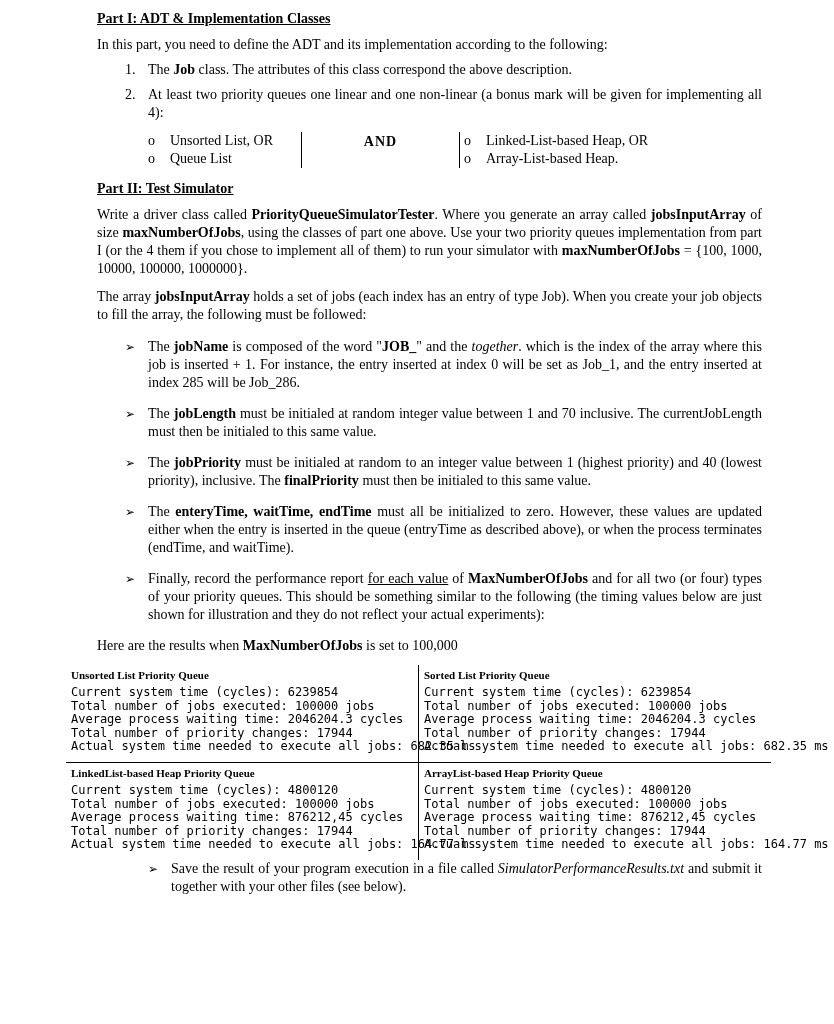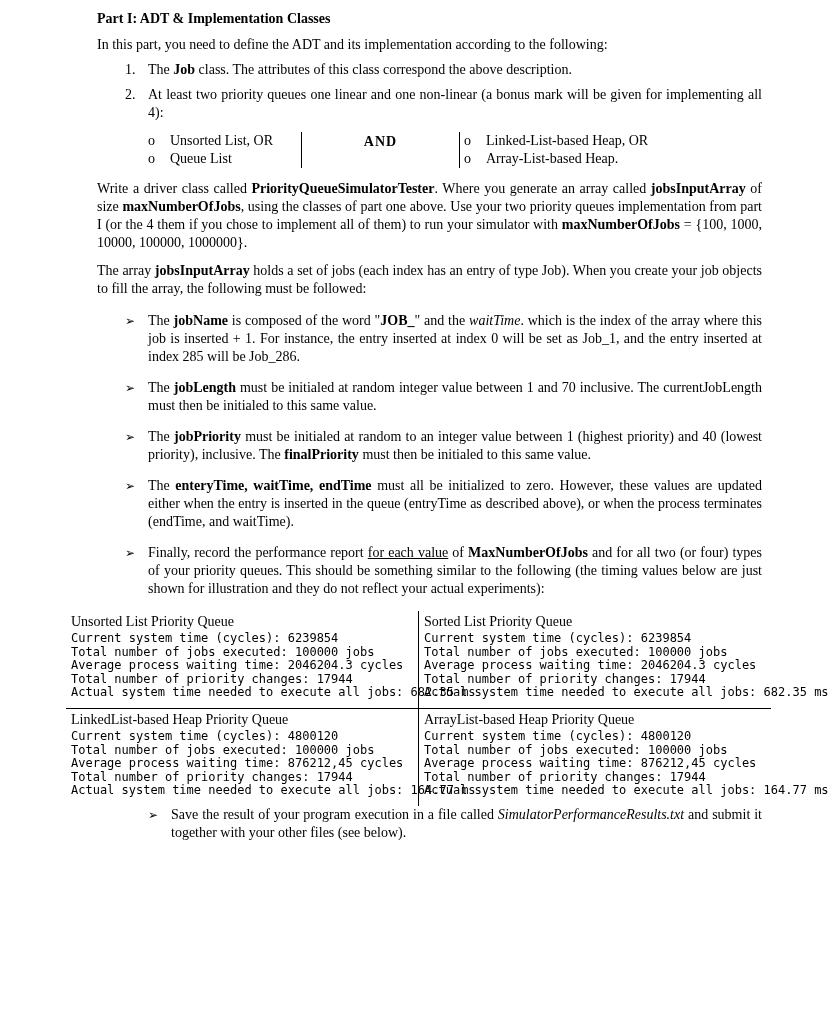--- a/index.html
+++ b/index.html
@@ -9,21 +9,21 @@
     color:#000; font-family:"Liberation Serif", serif;
     font-size:14px; line-height:18px;
   }
   .page { padding:10px 72px 0 97px; }
 
   .b { font-weight:bold; }
   .i { font-style:italic; }
   .u { text-decoration:underline; }
 
   .heading {
-    font-weight:bold; 
+    font-weight:bold; text-decoration:underline;
     margin-bottom:8px;
   }
   .part2-heading { margin-top:10px; }
 
   .para { text-align:justify; margin-bottom:7px; }
   .para.mb10 { margin-bottom:10px; }
   .para.mb14 { margin-bottom:14px; }
 
   .numitem { display:flex; margin:0 0 7px 28px; }
   .numitem .num { flex:none; width:23px; }
@@ -46,21 +46,21 @@
 
   table.results {
     border-collapse:collapse; table-layout:fixed;
     width:705px; margin:0 0 0 -31px;
   }
   table.results td {
     vertical-align:top; padding:2px 5px 8px 5px; width:50%;
   }
   table.results td + td { border-left:1px solid #000; }
   table.results tr + tr td { border-top:1px solid #000; }
-  .cell-title { font-weight:normal; font-size:14px; line-height:17px; margin-bottom:2px; }
+  .cell-title { font-weight:bold; font-size:11px; line-height:17px; margin-bottom:2px; }
   .cell-lines {
     font-family:"DejaVu Sans Mono", monospace;
     font-size:12px; line-height:13.6px; white-space:pre;
   }
 
   .again { text-indent:28px; margin-top:20px; margin-bottom:4px; }
 </style>
 </head>
 <body>
 
@@ -100,28 +100,29 @@
         <span>Linked-List-based Heap, OR</span>
       </div>
       <div class="opt-item">
         <span class="opt-marker">o</span>
         <span>Array-List-based Heap.</span>
       </div>
     </div>
   </div>
 
 
+  <div class="heading part2-heading">Part II: Test Simulator</div>
 
   <div class="para mb10"><span>Write a driver class called </span><span class="b">PriorityQueueSimulatorTester</span><span>. Where you generate an array called </span><span class="b">jobsInputArray</span><span> of size </span><span class="b">maxNumberOfJobs</span><span>, using the classes of part one above. Use your two priority queues implementation from part I (or the 4 them if you chose to implement all of them) to run your simulator with </span><span class="b">maxNumberOfJobs</span><span> = {100, 1000, 10000, 100000, 1000000}.</span></div>
 
   <div class="para mb14"><span>The array </span><span class="b">jobsInputArray</span><span> holds a set of jobs (each index has an entry of type Job).  When you create your job objects to fill the array, the following must be followed:</span></div>
 
   <div class="bullet">
     <span class="marker">➢</span>
-    <div class="btext"><span>The </span><span class="b">jobName</span><span> is composed of the word "</span><span class="b">JOB_</span><span>" and the </span><span class="i">waitTime</span><span>.  which is the index of the array where this job is inserted + 1. For instance, the entry inserted at index 0 will be set as Job_1, and the entry inserted at index 285 will be Job_286.</span></div>
+    <div class="btext"><span>The </span><span class="b">jobName</span><span> is composed of the word "</span><span class="b">JOB_</span><span>" and the </span><span class="i">together</span><span>.  which is the index of the array where this job is inserted + 1. For instance, the entry inserted at index 0 will be set as Job_1, and the entry inserted at index 285 will be Job_286.</span></div>
   </div>
 
   <div class="bullet">
     <span class="marker">➢</span>
     <div class="btext"><span>The </span><span class="b">jobLength</span><span> must be initialed at random integer value between 1 and 70 inclusive. The currentJobLength must then be initialed to this same value.</span></div>
   </div>
 
   <div class="bullet">
     <span class="marker">➢</span>
     <div class="btext"><span> The </span><span class="b">jobPriority</span><span> must be initialed at random to an integer value between 1 (highest priority) and 40 (lowest priority), inclusive. The </span><span class="b">finalPriority</span><span> must then be initialed to this same value.</span></div>
@@ -130,20 +131,21 @@
   <div class="bullet">
     <span class="marker">➢</span>
     <div class="btext"><span>The </span><span class="b">enteryTime, waitTime, endTime</span><span> must all be initialized to zero. However, these values are updated either when the entry is inserted in the queue (entryTime as described above), or when the process terminates (endTime, and waitTime).</span></div>
   </div>
 
   <div class="bullet">
     <span class="marker">➢</span>
     <div class="btext"><span>Finally, record the performance report </span><span class="u">for each value</span><span> of </span><span class="b">MaxNumberOfJobs</span><span> and for all two (or four) types of your priority queues. This should be something similar to the following (the timing values below are just shown for illustration and they do not reflect your actual experiments):</span></div>
   </div>
 
+  <div class="para results-intro"><span>Here are the results when </span><span class="b">MaxNumberOfJobs</span><span> is set to 100,000</span></div>
 
   <table class="results">
     <tbody>
       <tr>
         <td>
           <div class="cell-title">Unsorted List Priority Queue</div>
           <div class="cell-lines">Current system time (cycles): 6239854
 Total number of jobs executed: 100000 jobs
 Average process waiting time: 2046204.3 cycles
 Total number of priority changes: 17944

